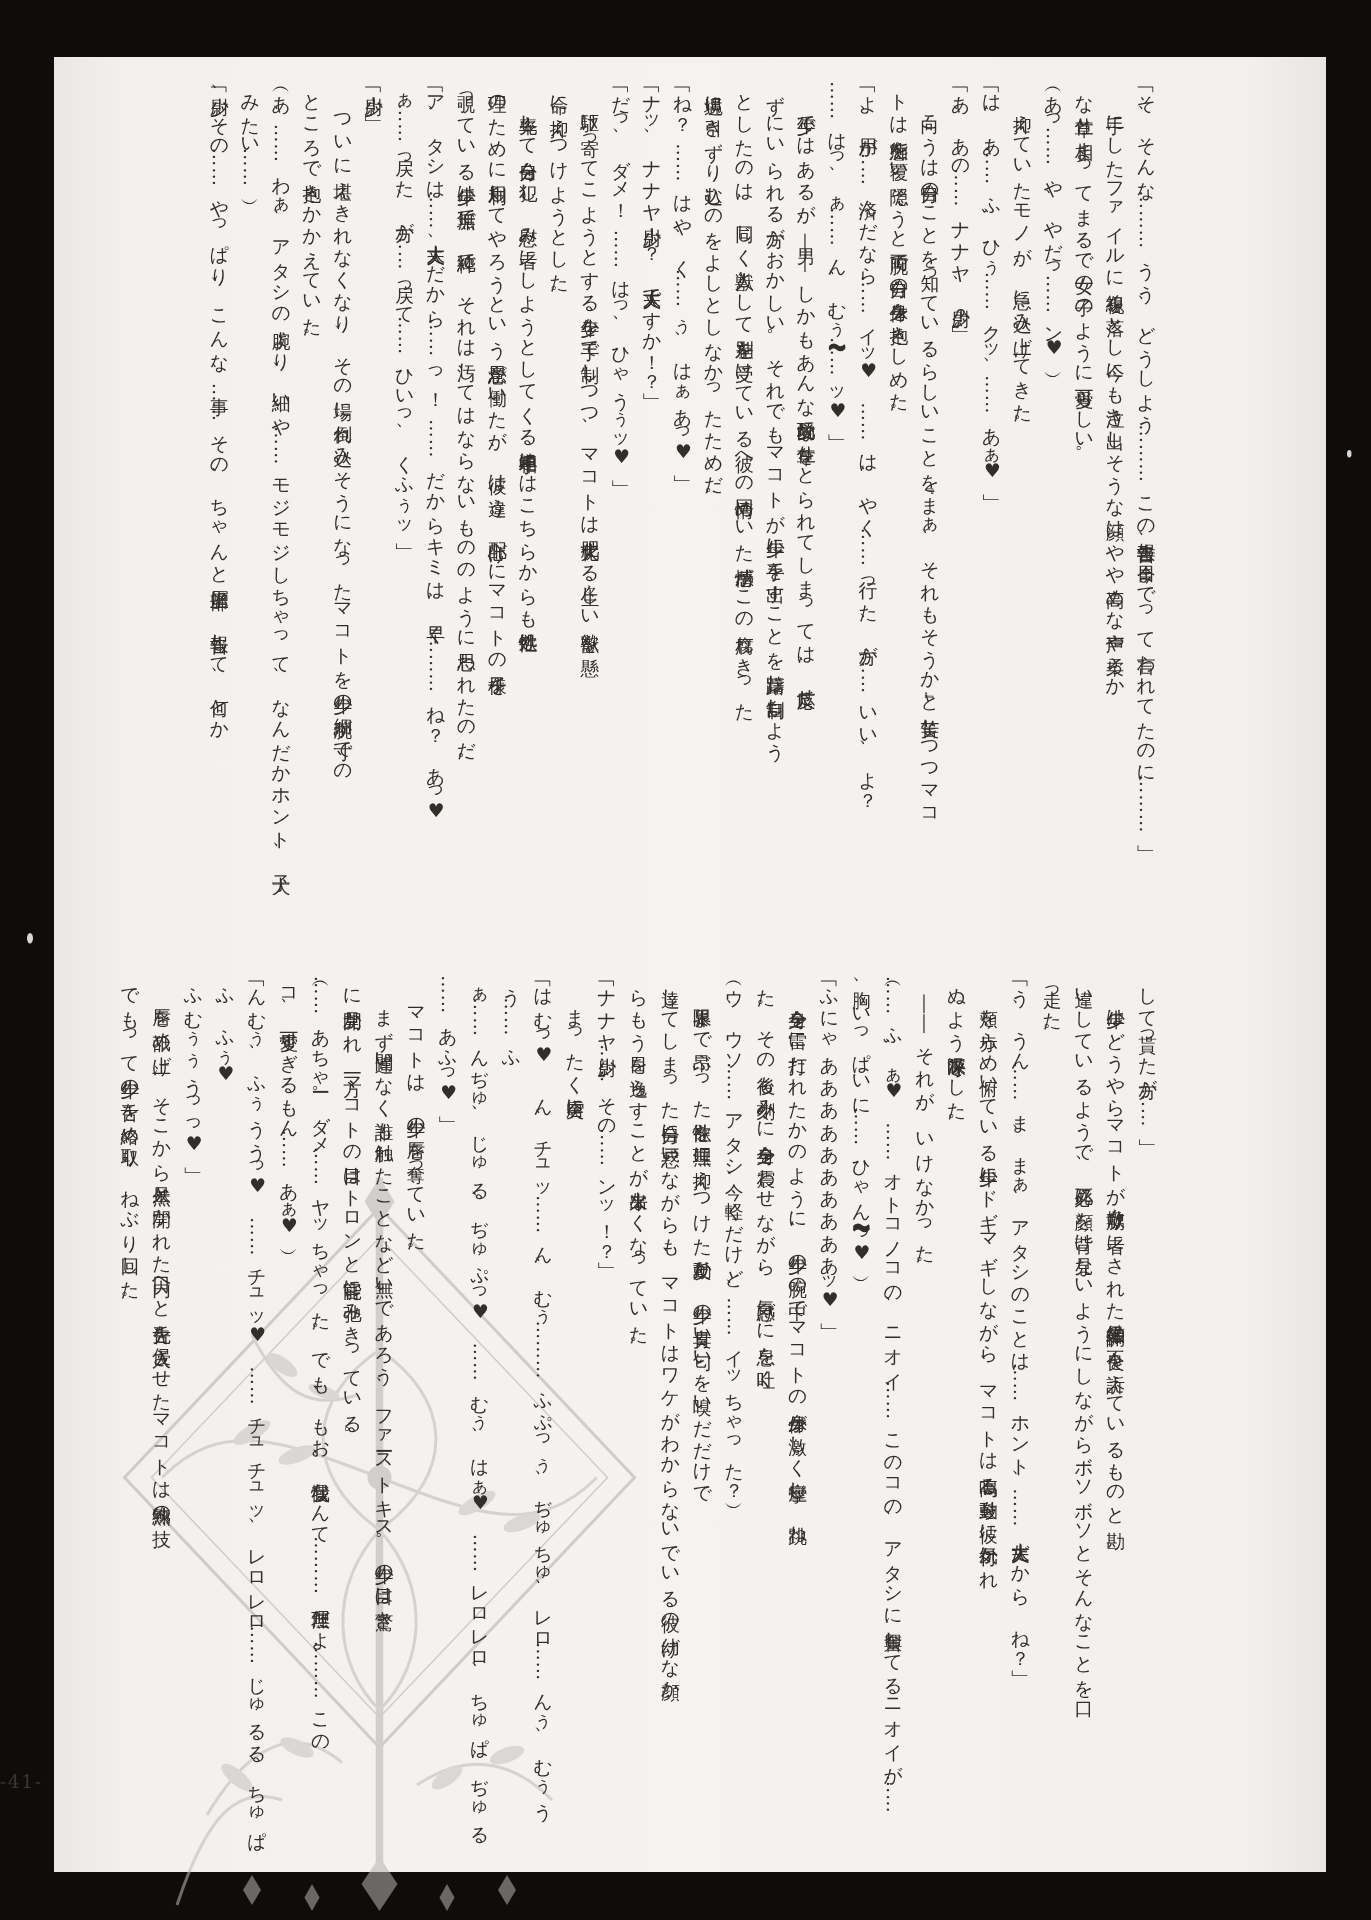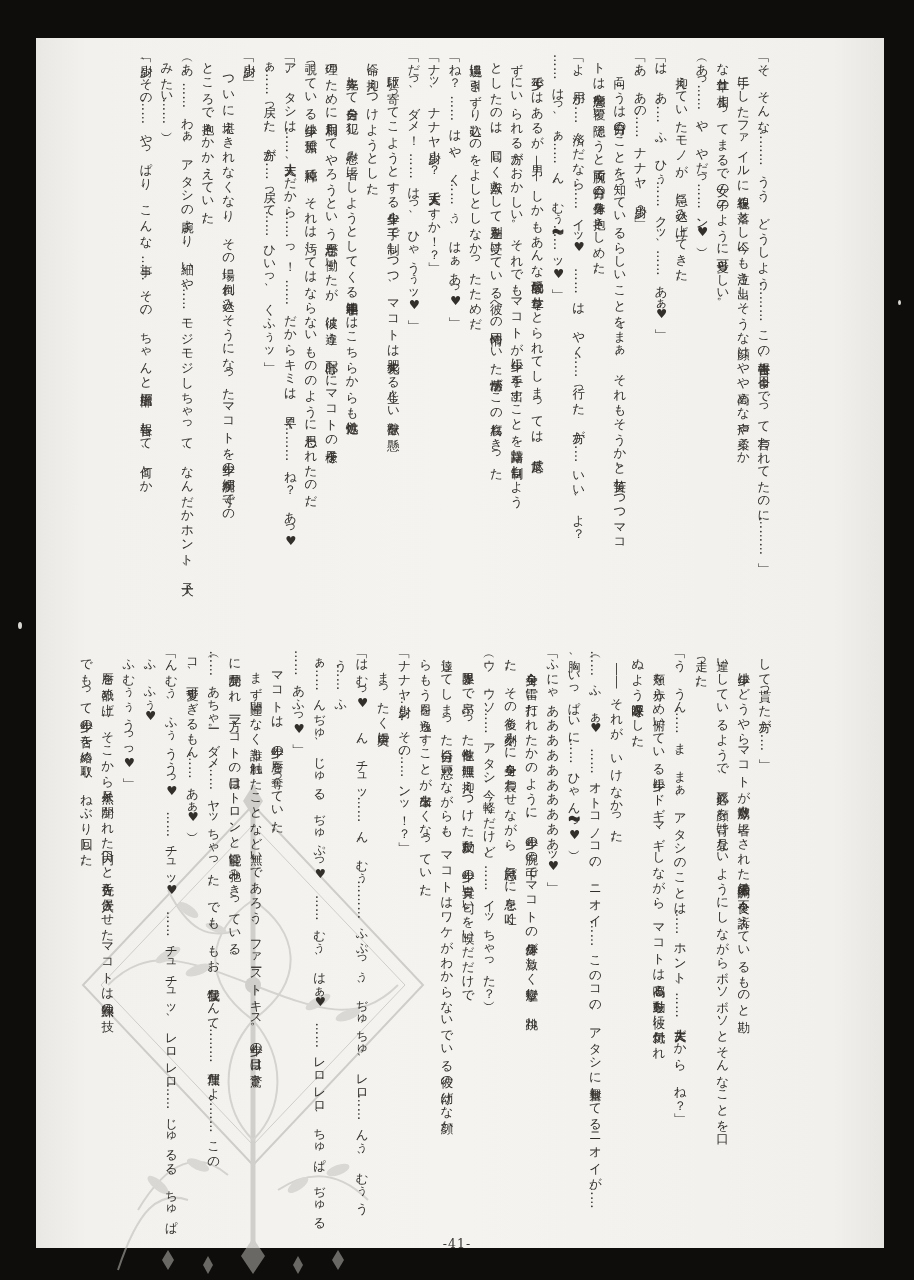--- a/index.html
+++ b/index.html
@@ -23,21 +23,21 @@
     letter-spacing:0.55px;
     z-index:3;
   }
   .text-block p{margin:0;padding:0;height:100%;}
   .top-block{top:54px;right:140px;height:576px;}
   .top-block p{line-height:20.6px;}
   .bottom-block{top:650px;right:138px;height:586px;}
   .bottom-block p{line-height:21.2px;}
   .watermark{position:absolute;left:48px;top:730px;z-index:2;opacity:.55;}
   .page-number{
-    position:absolute;top:1236px;left:0;width:914px;text-align:center;
+    position:absolute;top:1180px;left:0;width:914px;
     font-size:12.5px;color:#3a3733;letter-spacing:1px;z-index:4;
   }
 </style>
 </head>
 <body>
 
 <div class="paper"></div>
 <div class="speck" style="left:18px;top:622px;width:4px;height:7px;"></div>
 <div class="speck" style="left:898px;top:300px;width:3px;height:5px;"></div>
 

